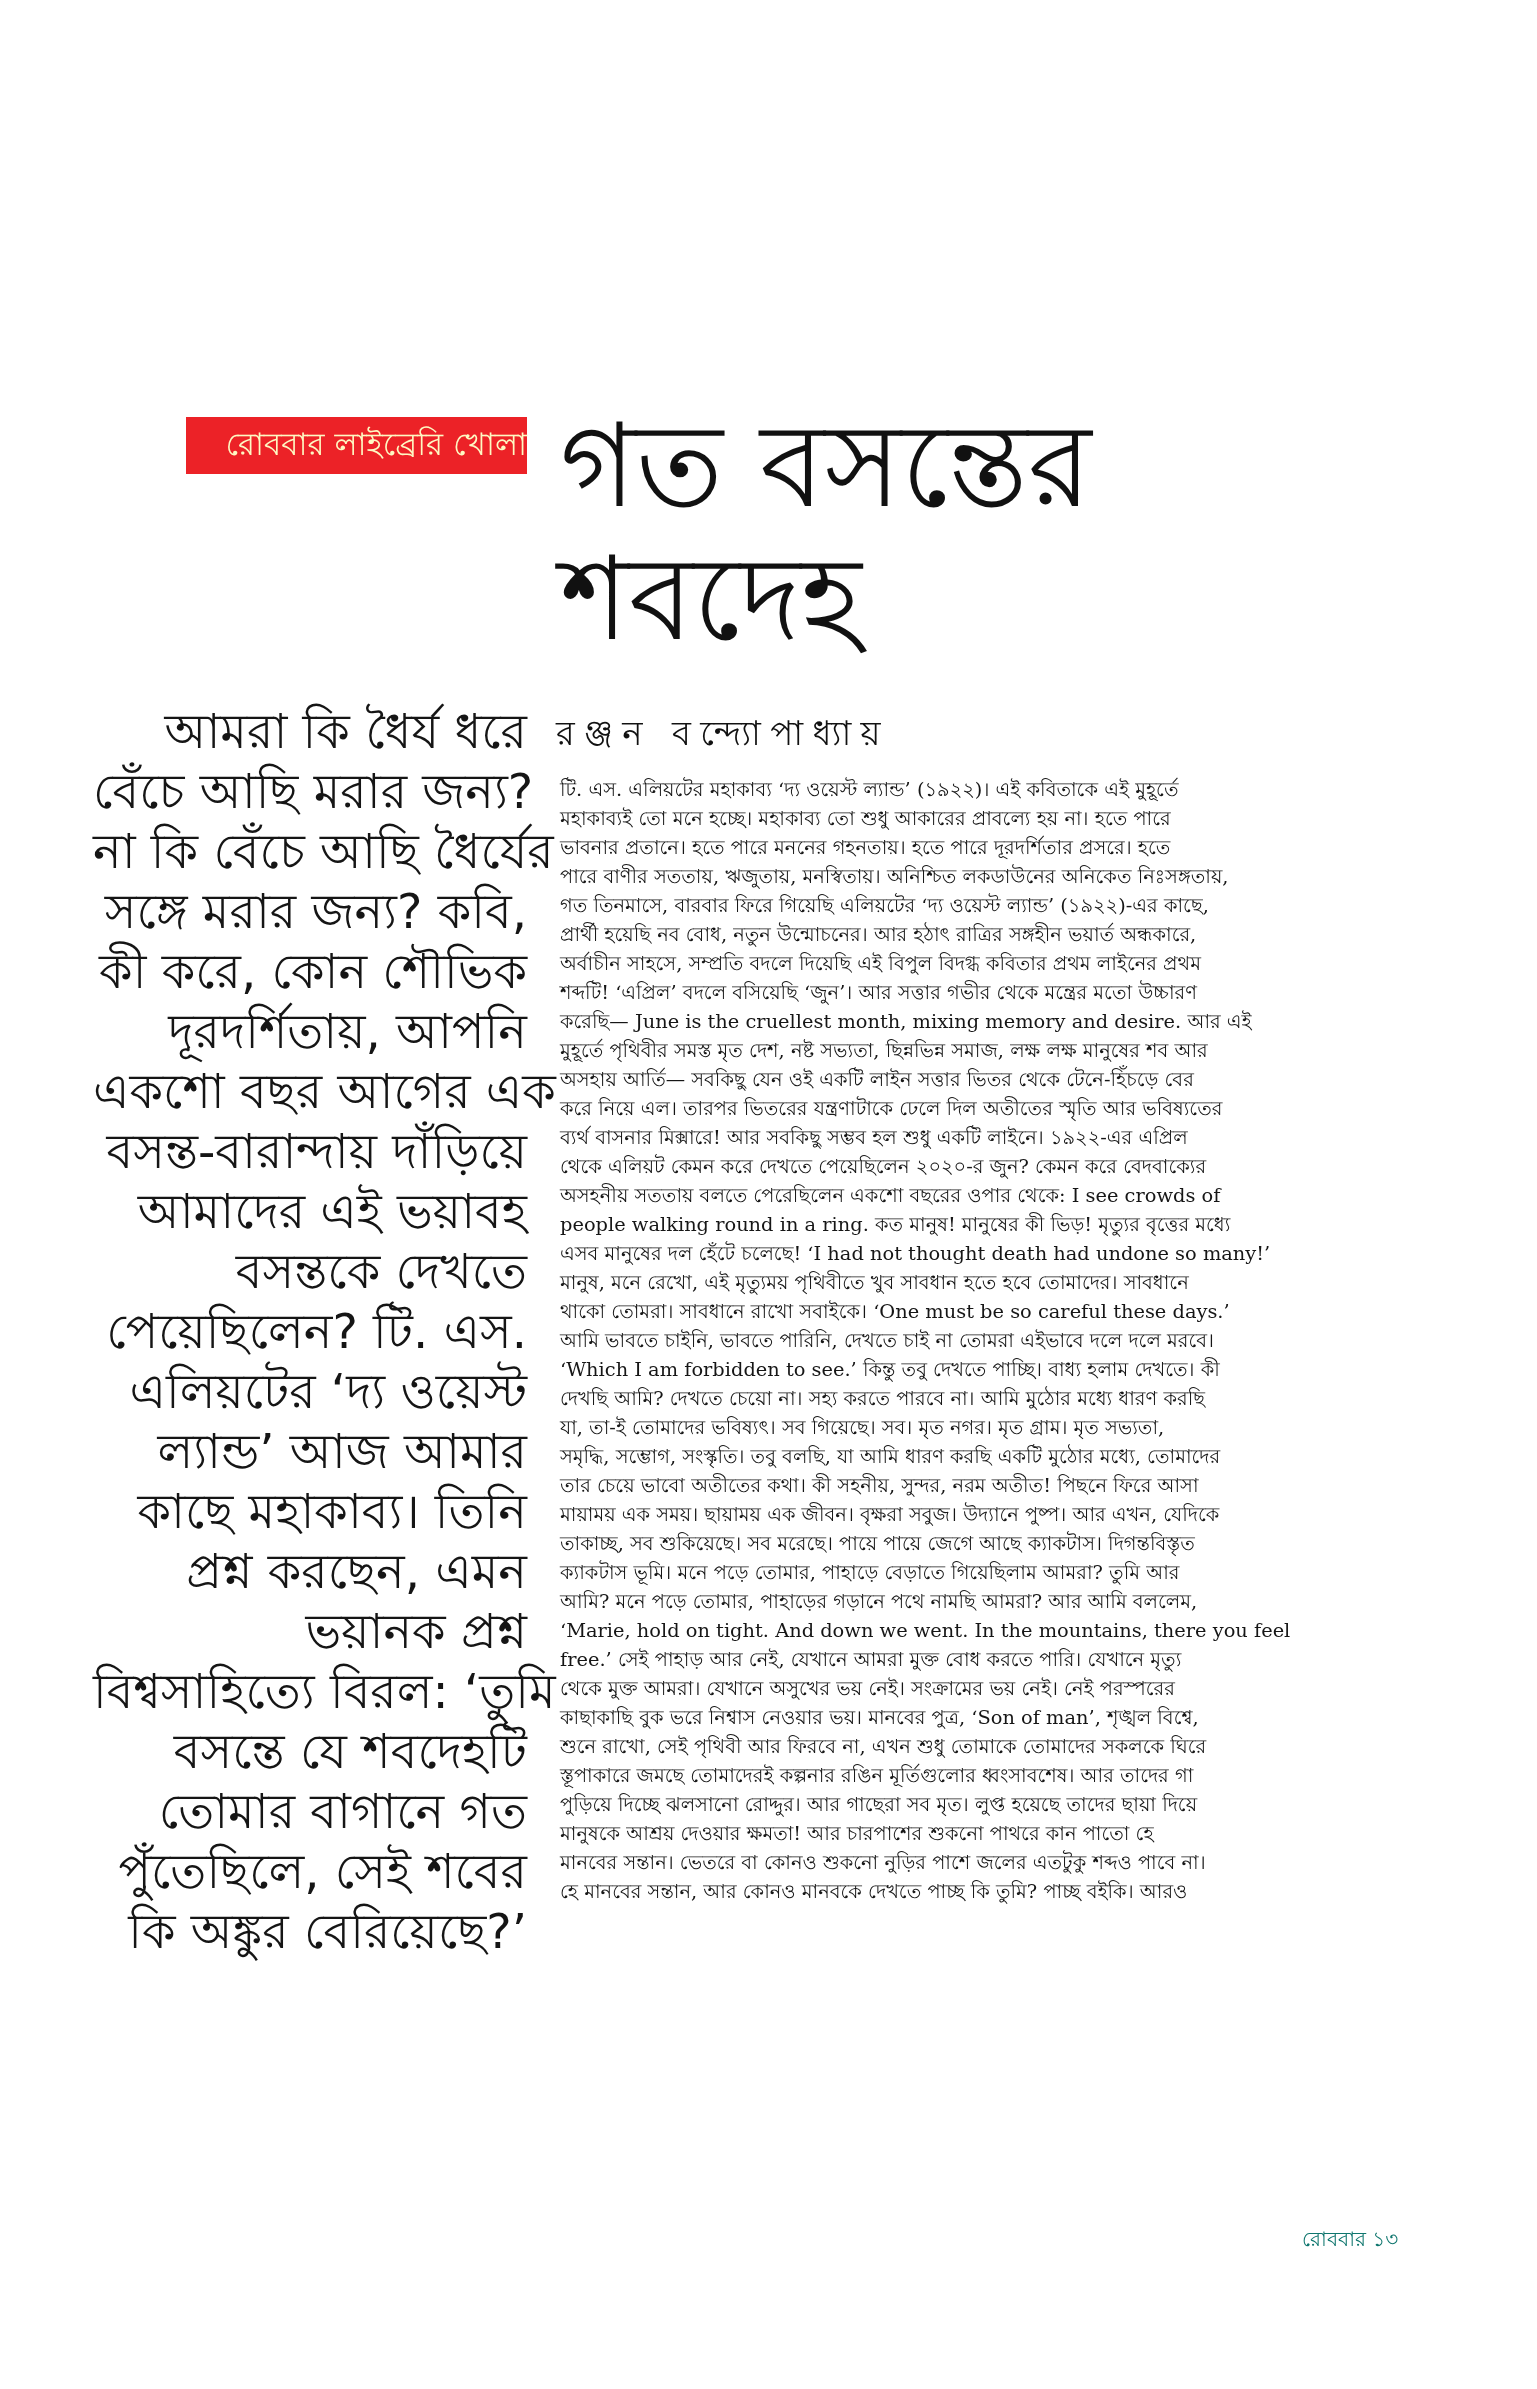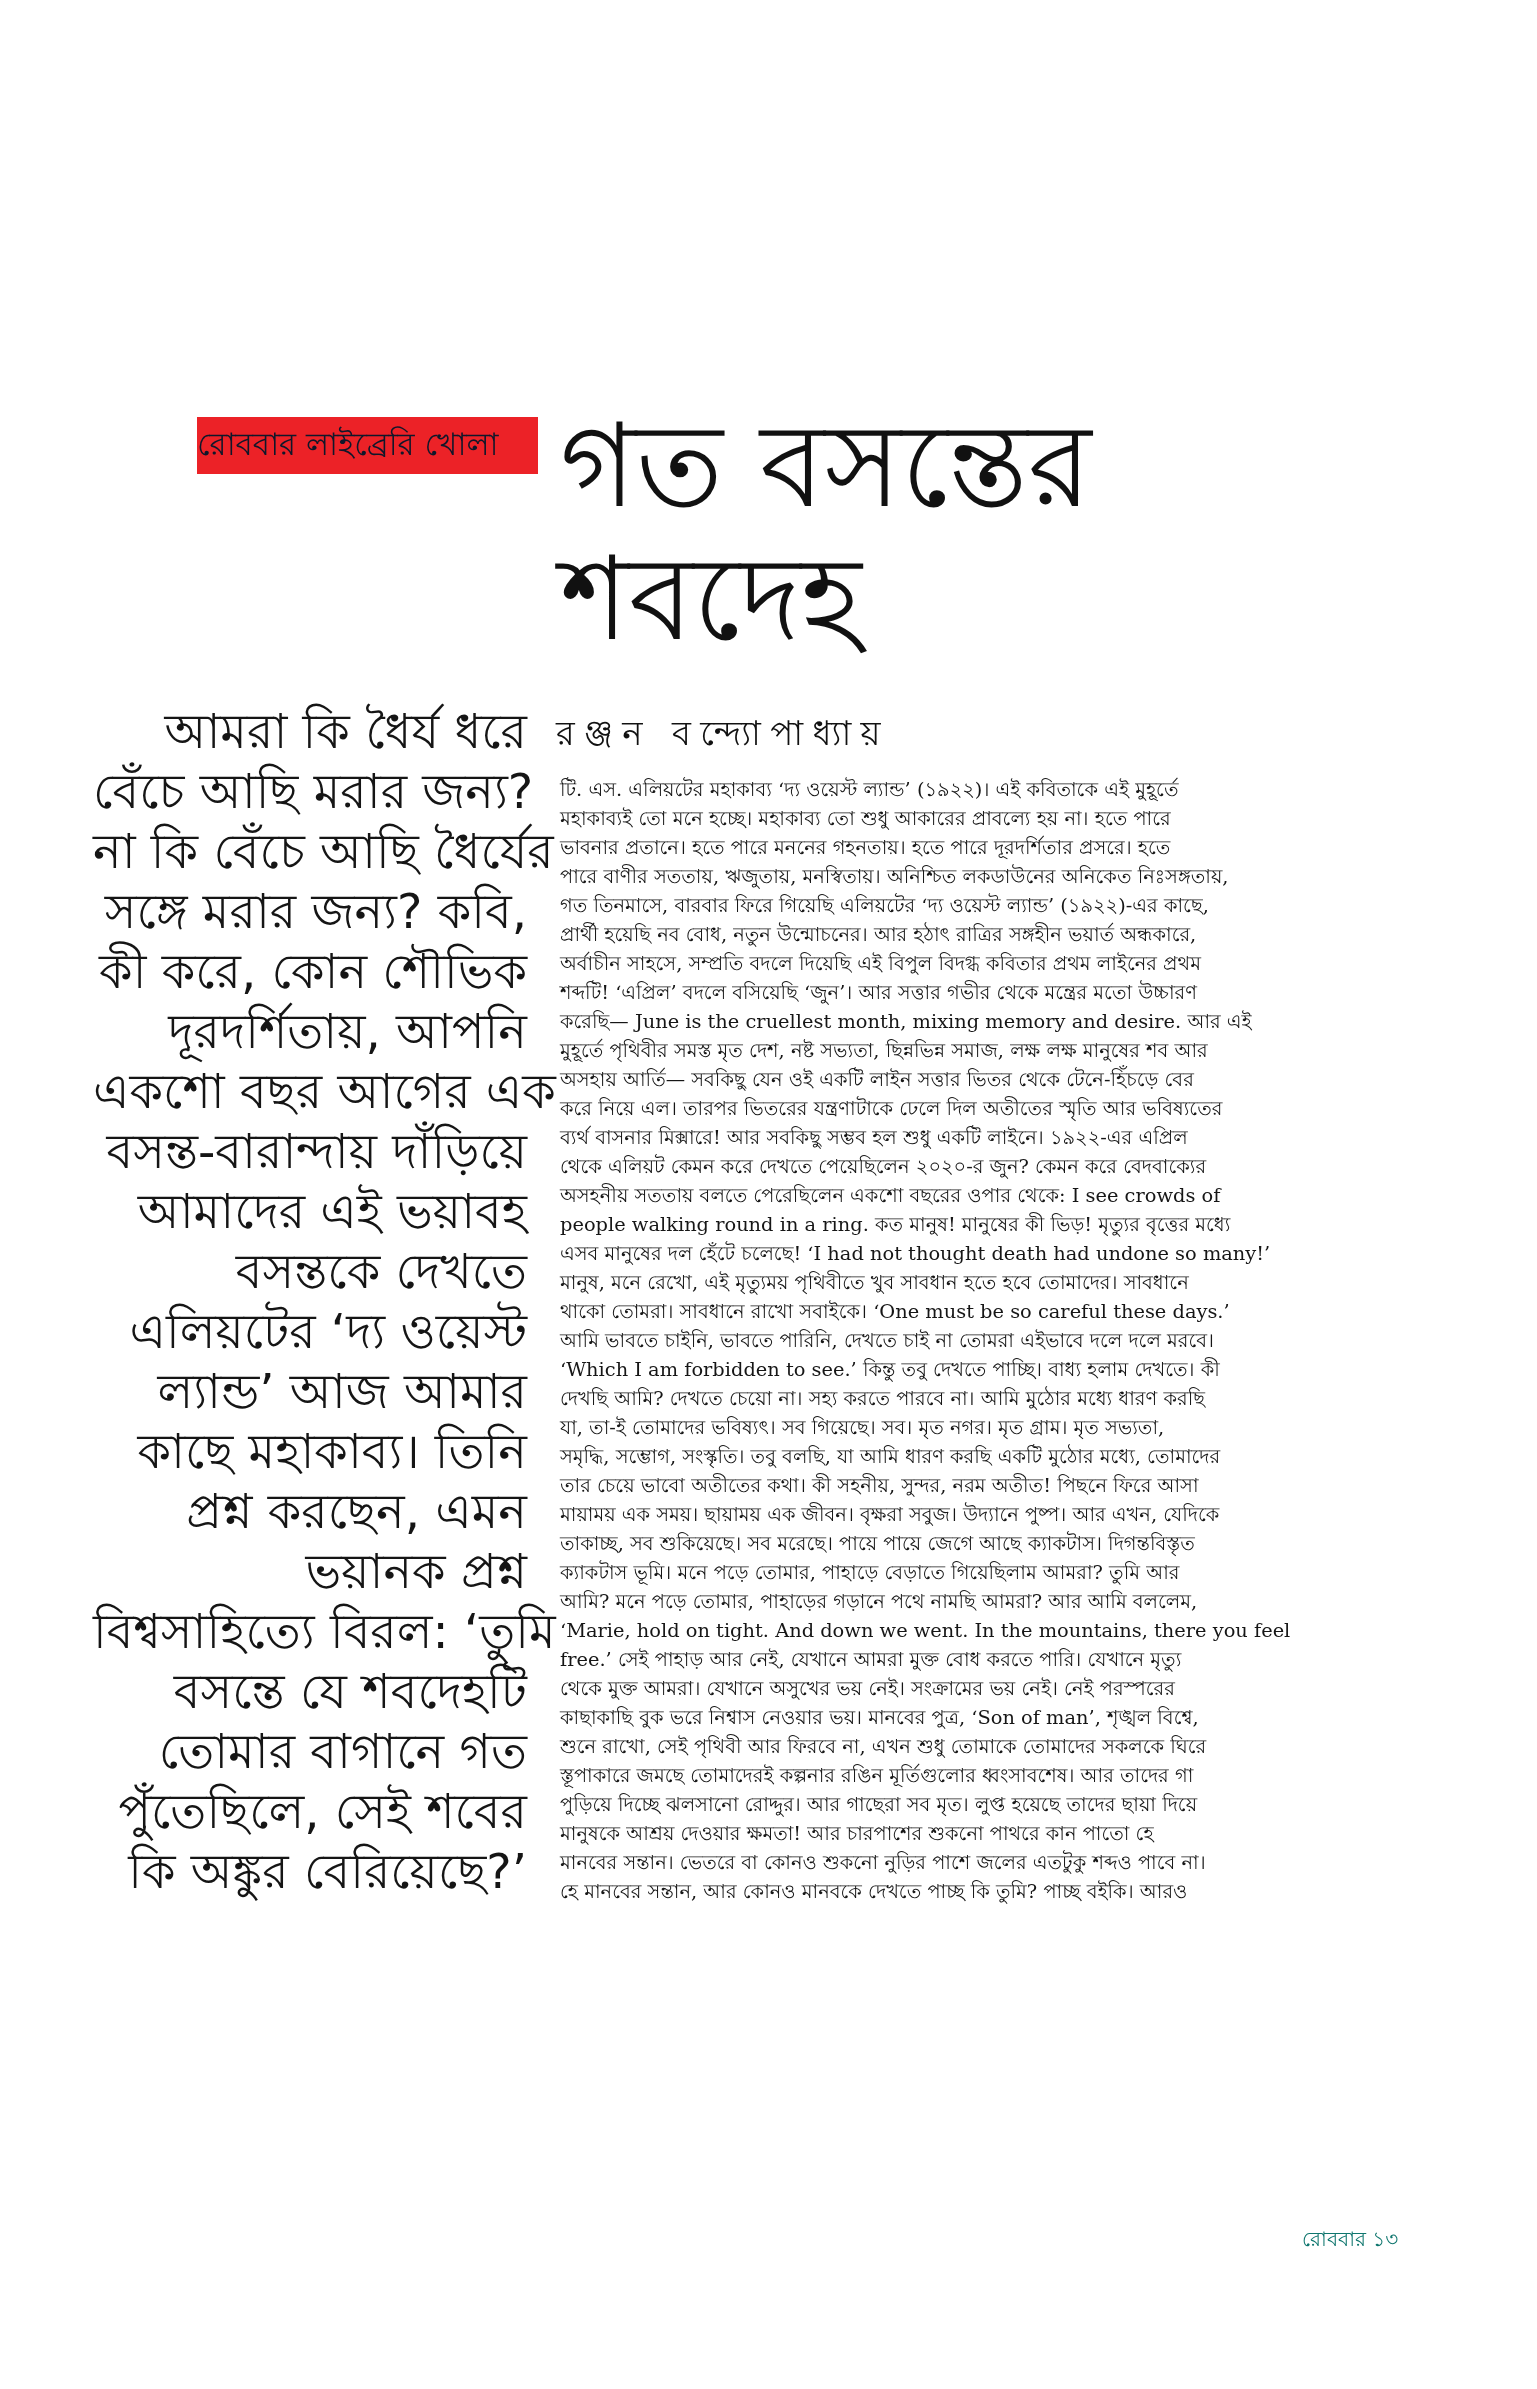--- a/index.html
+++ b/index.html
@@ -1,20 +1,20 @@
 <!DOCTYPE html>
 <html style="font-size:12.4px"><head>
 <meta charset="utf-8">
 <style>
   html, body { margin: 0; padding: 0; background: #ffffff; }
   body { width: 1538px; height: 2389px; position: relative; overflow: hidden; color: #111; }
   .label {
     position: absolute; left: 186px; top: 417px; width: 341px; height: 57px;
-    background: #ec2227; color: #0f172a; display: flex; align-items: center; justify-content: flex-start;
-    font-family: "DejaVu Sans", sans-serif; font-size: 31px; white-space: nowrap; margin-left: 11px;
+    background: #ec2227; color: #fef9c3; display: flex; align-items: center; justify-content: flex-end;
+    font-family: "DejaVu Sans", sans-serif; font-size: 31px; white-space: nowrap;
   }
   .headline {
     position: absolute; left: 560px; top: 399px; width: 543px;
     font-family: "DejaVu Sans", sans-serif; font-weight: normal; font-size: 116px; line-height: 133px;
     color: #111; margin: 0;
   }
   .headline span { display: block; white-space: nowrap; }
   .pullquote {
     position: absolute; left: 93px; top: 701px; width: 434px; text-align: right;
     font-family: "DejaVu Sans", sans-serif; font-size: 48px; line-height: 60px; color: #151515;
@@ -50,20 +50,21 @@
     <span>আমরা কি ধৈর্য ধরে</span>
     <span>বেঁচে আছি মরার জন্য?</span>
     <span>না কি বেঁচে আছি ধৈর্যের</span>
     <span>সঙ্গে মরার জন্য? কবি,</span>
     <span>কী করে, কোন শৌভিক</span>
     <span>দূরদর্শিতায়, আপনি</span>
     <span>একশো বছর আগের এক</span>
     <span>বসন্ত-বারান্দায় দাঁড়িয়ে</span>
     <span>আমাদের এই ভয়াবহ</span>
     <span>বসন্তকে দেখতে</span>
+    <span>পেয়েছিলেন? টি. এস.</span>
     <span>এলিয়টের ‘দ্য ওয়েস্ট</span>
     <span>ল্যান্ড’ আজ আমার</span>
     <span>কাছে মহাকাব্য। তিনি</span>
     <span>প্রশ্ন করছেন, এমন</span>
     <span>ভয়ানক প্রশ্ন</span>
     <span>বিশ্বসাহিত্যে বিরল: ‘তুমি</span>
     <span>বসন্তে যে শবদেহটি</span>
     <span>তোমার বাগানে গত</span>
     <span>পুঁতেছিলে, সেই শবের</span>
     <span>কি অঙ্কুর বেরিয়েছে?’</span>

